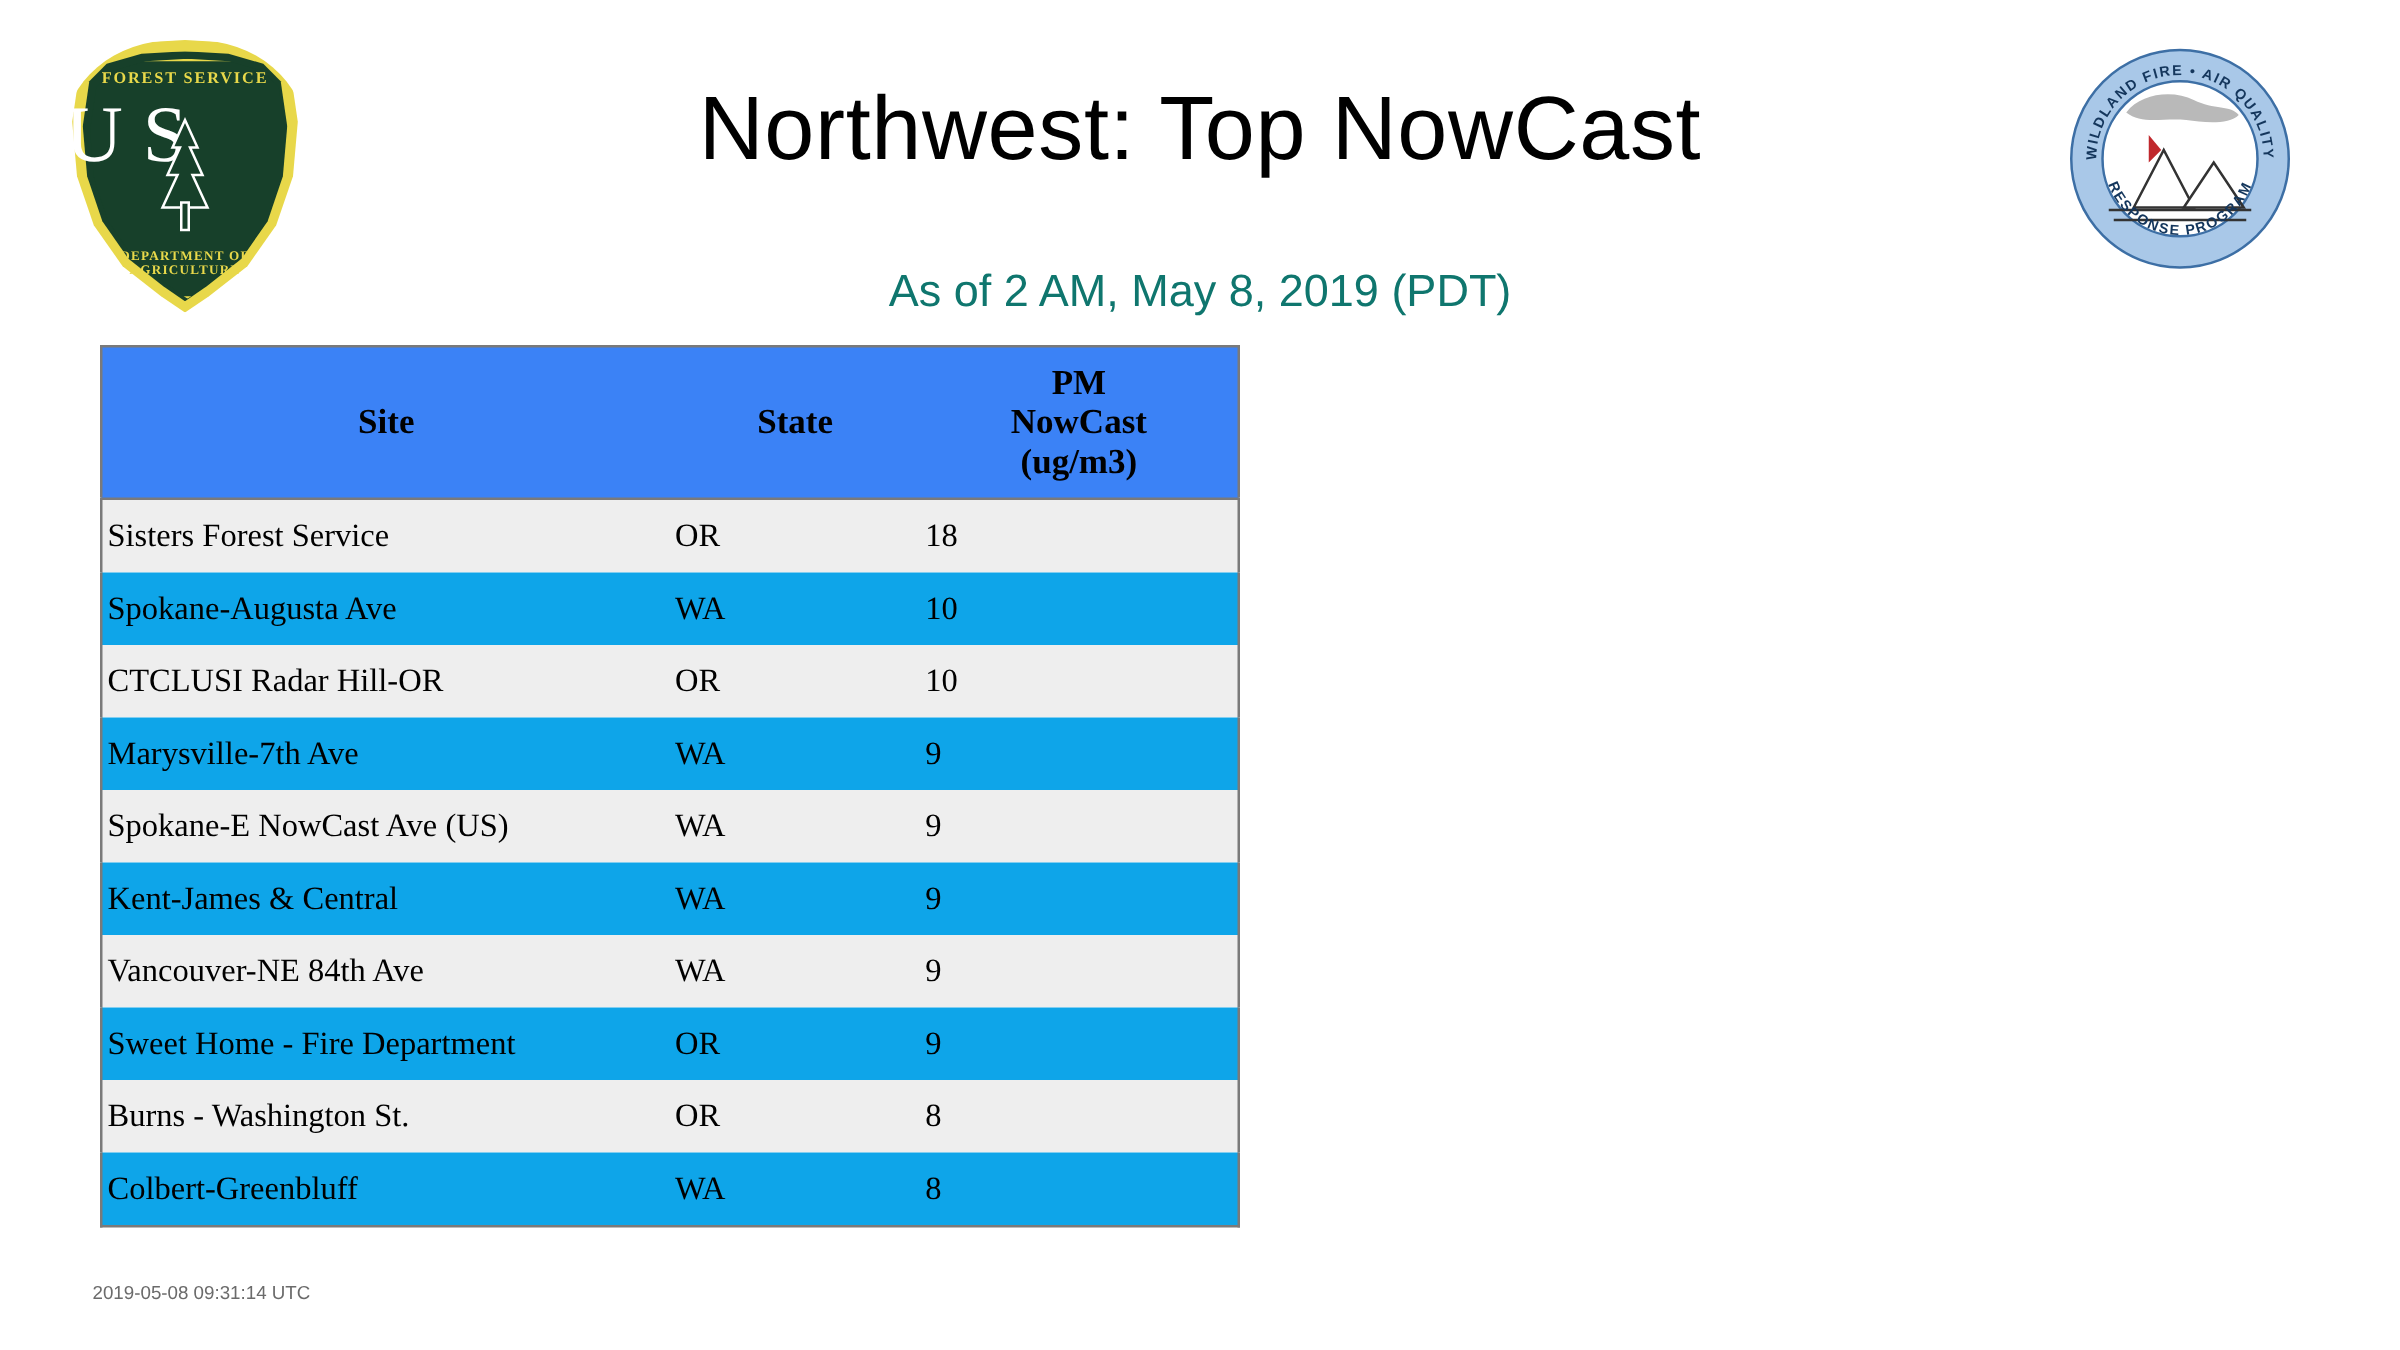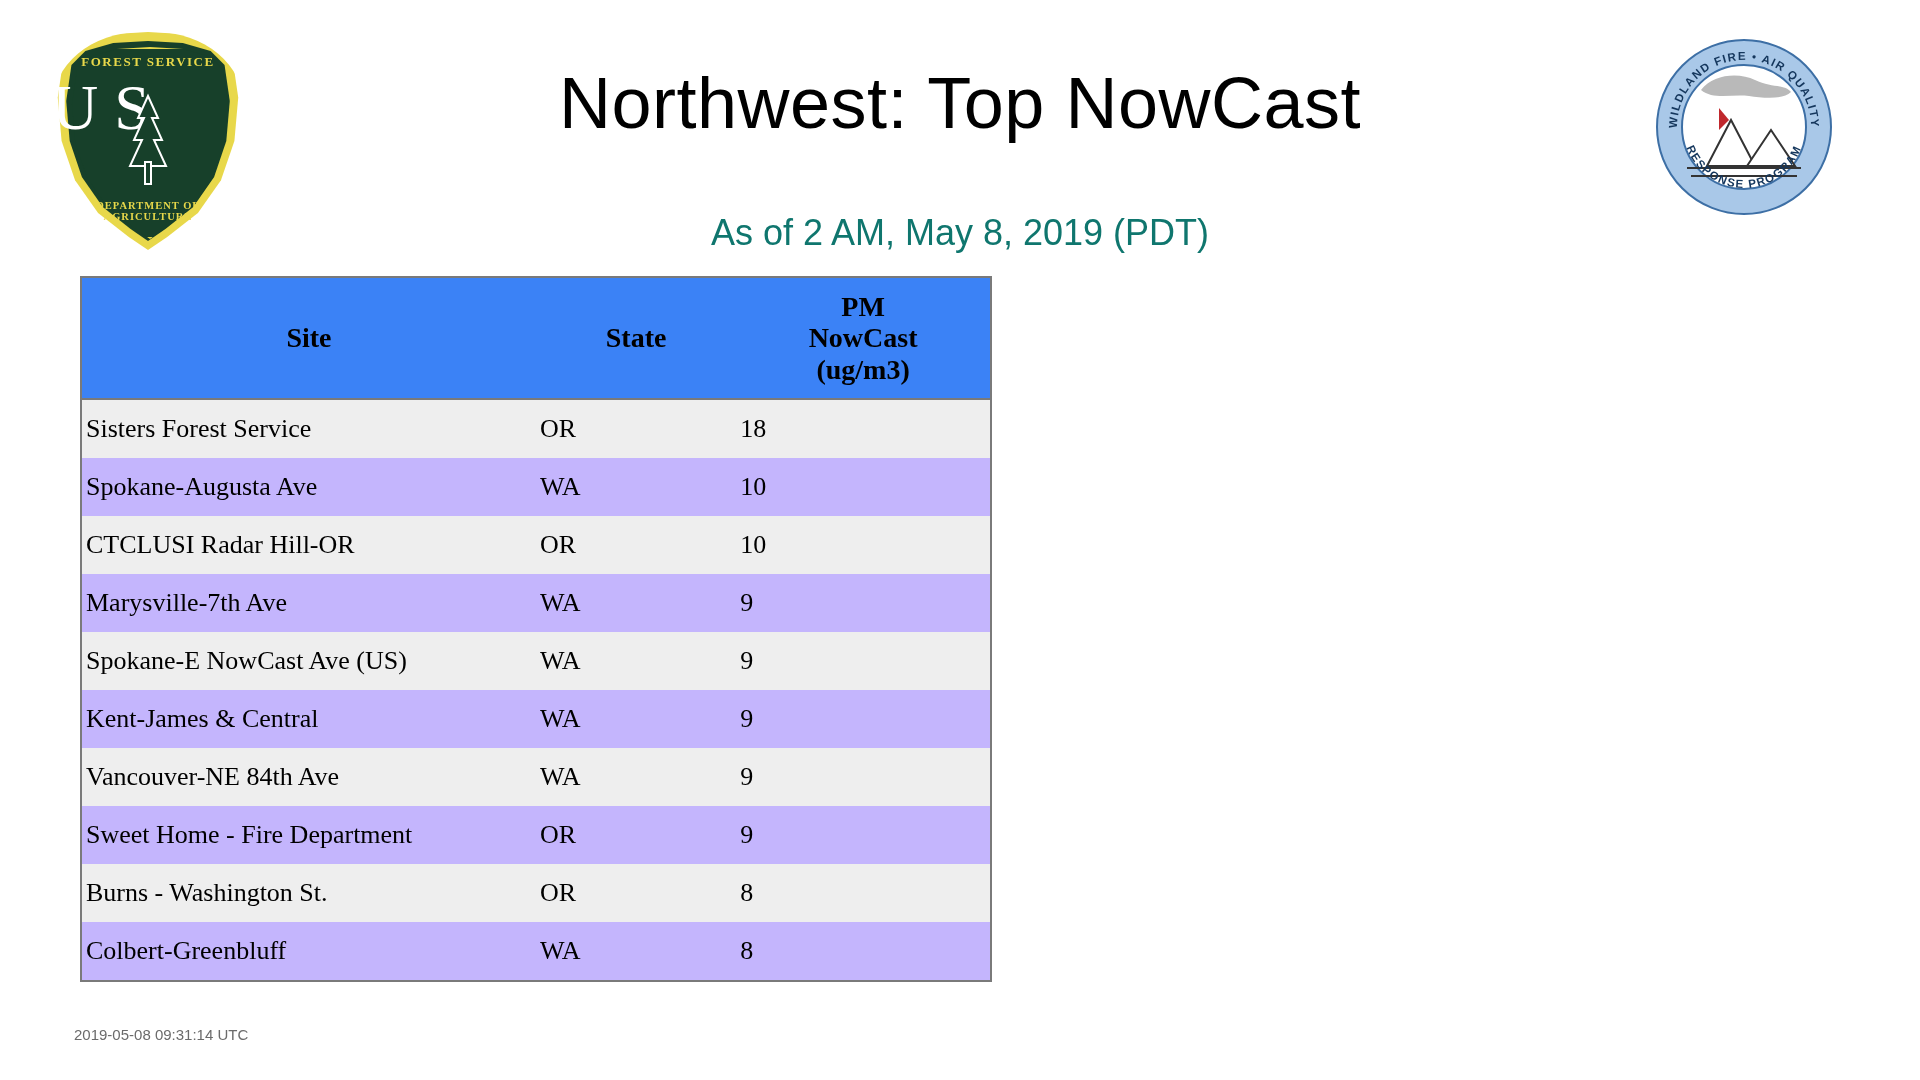--- a/index.html
+++ b/index.html
@@ -148,21 +148,21 @@
   table.nowcast tbody td {
     font-size: 26px;
     font-family: "Liberation Serif", serif;
     color: #000000;
     text-align: left;
     height: 58px;
     padding: 0 4px;
     vertical-align: middle;
   }
   table.nowcast tbody tr.odd td { background: #eeeeee; }
-  table.nowcast tbody tr.even td { background: #c4b5fd; }
+  table.nowcast tbody tr.even td { background: #0ea5e9; }
   col.c-site  { width: 50%; }
   col.c-state { width: 22%; }
   col.c-pm    { width: 28%; }
 
   .footer-stamp {
     position: absolute;
     left: 54px;
     top: 1026px;
     font-size: 15px;
     font-family: "Liberation Sans", sans-serif;

